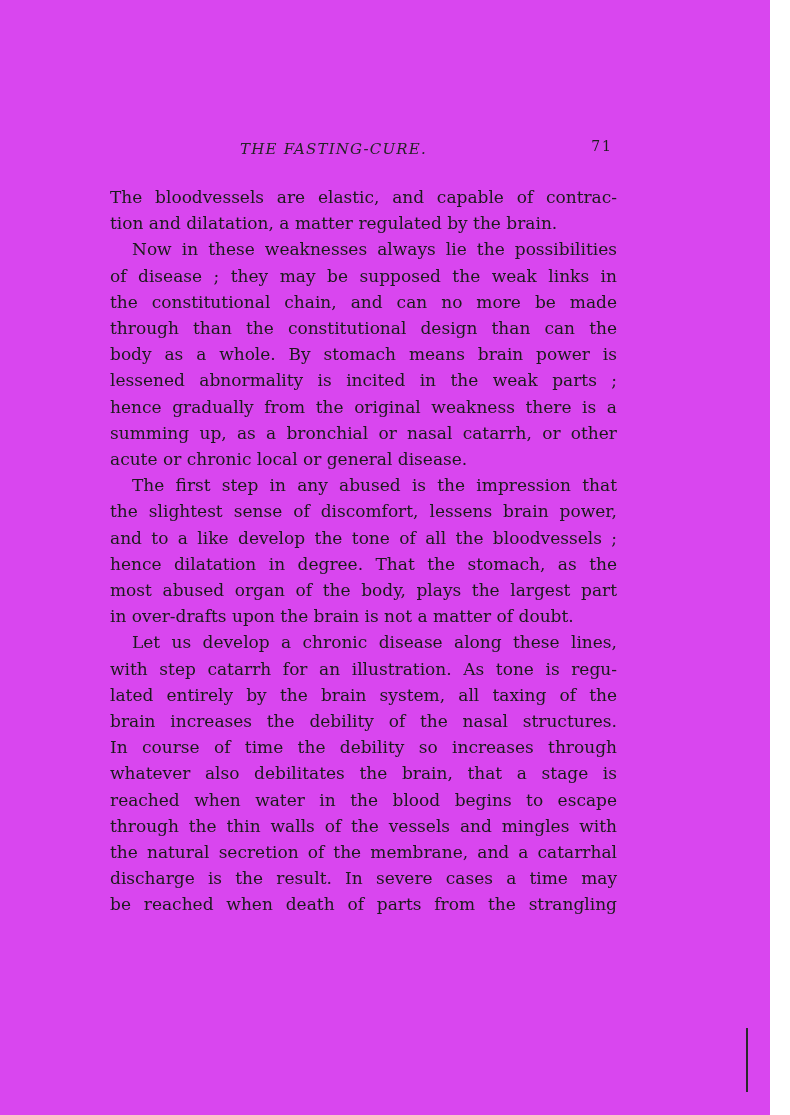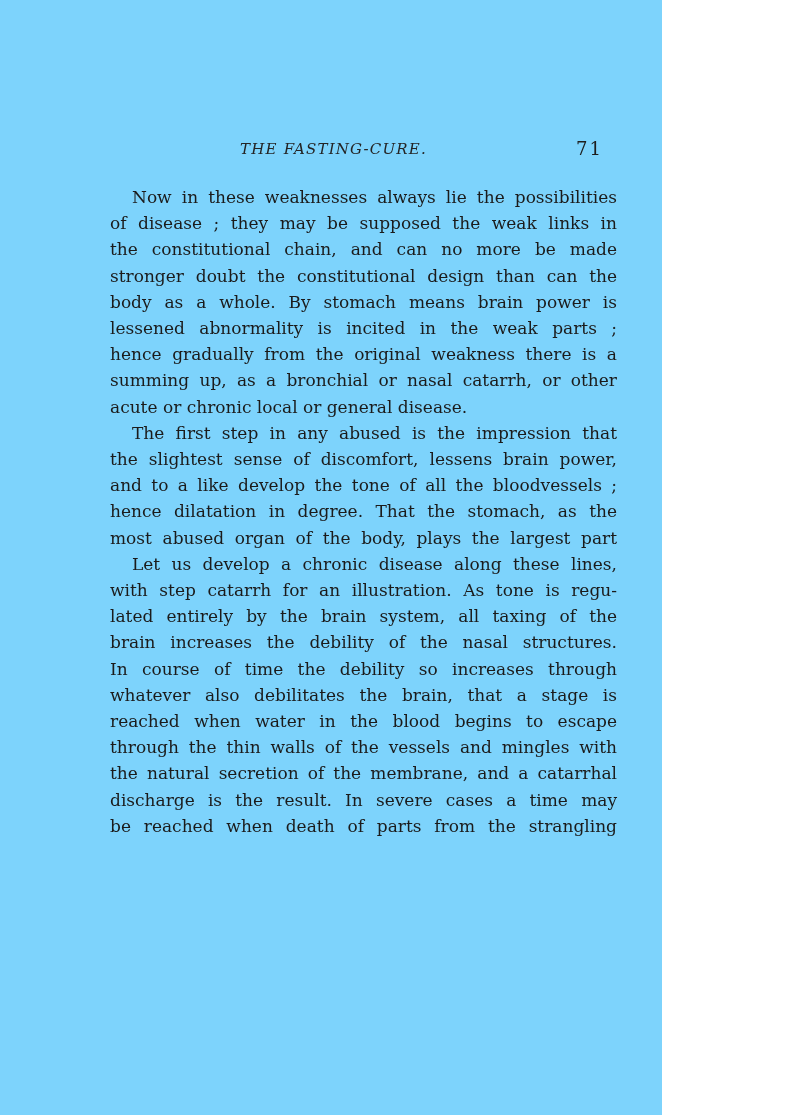--- a/index.html
+++ b/index.html
@@ -2,23 +2,23 @@
 <html><head>
 <meta charset="utf-8">
 <style>
   html, body {
     margin: 0;
     padding: 0;
     background: #ffffff;
   }
   .page {
     position: relative;
-    width: 662px;
+    width: 770px;
     height: 1115px;
-    background: #7dd3fc;
+    background: #d946ef;
     font-family: "DejaVu Serif", "Liberation Serif", serif;
     color: #1d1d1d;
     overflow: hidden;
   }
   .running-head {
     position: absolute;
     top: 140px;
     left: 110px;
     width: 507px;
     height: 24px;
@@ -27,23 +27,23 @@
     display: block;
     text-align: center;
     font-style: italic;
     font-size: 15px;
     letter-spacing: 1.2px;
     color: #242424;
     padding-right: 60px; 
   }
   .page-number {
     position: absolute;
-    right: 14px;
+    right: 4px;
     top: -2px;
-    font-size: 18px;
+    font-size: 14px;
     letter-spacing: 2px;
     color: #1d1d1d;
   }
   .text-block {
     position: absolute;
     top: 184px;
     left: 110px;
     width: 507px;
     font-size: 17px;
     line-height: 26.2px;
@@ -76,36 +76,41 @@
 
 <div class="page">
 
   <div class="running-head">
     <span class="head-title">THE FASTING-CURE.</span>
     <span class="page-number">71</span>
   </div>
 
   <div class="text-block" id="text-block">
       <div class="paragraph">
+        <div class="line">The bloodvessels are elastic, and capable of contrac-</div>
+        <div class="line last">tion and dilatation, a matter regulated by the brain.</div>
+      </div>
+      <div class="paragraph">
         <div class="line indent">Now in these weaknesses always lie the possibilities</div>
         <div class="line">of disease ; they may be supposed the weak links in</div>
         <div class="line">the constitutional chain, and can no more be made</div>
-        <div class="line">stronger doubt the constitutional design than can the</div>
+        <div class="line">through than the constitutional design than can the</div>
         <div class="line">body as a whole.  By stomach means brain power is</div>
         <div class="line">lessened abnormality is incited in the weak parts ;</div>
         <div class="line">hence gradually from the original weakness there is a</div>
         <div class="line">summing up, as a bronchial or nasal catarrh, or other</div>
         <div class="line last">acute or chronic local or general disease.</div>
       </div>
       <div class="paragraph">
         <div class="line indent">The first step in any abused is the impression that</div>
         <div class="line">the slightest sense of discomfort, lessens brain power,</div>
         <div class="line">and to a like develop the tone of all the bloodvessels ;</div>
         <div class="line">hence dilatation in degree.  That the stomach, as the</div>
         <div class="line">most abused organ of the body, plays the largest part</div>
+        <div class="line last">in over-drafts upon the brain is not a matter of doubt.</div>
       </div>
       <div class="paragraph">
         <div class="line indent">Let us develop a chronic disease along these lines,</div>
         <div class="line">with step catarrh for an illustration.  As tone is regu-</div>
         <div class="line">lated entirely by the brain system, all taxing of the</div>
         <div class="line">brain increases the debility of the nasal structures.</div>
         <div class="line">In course of time the debility so increases through</div>
         <div class="line">whatever also debilitates the brain, that a stage is</div>
         <div class="line">reached when water in the blood begins to escape</div>
         <div class="line">through the thin walls of the vessels and mingles with</div>

